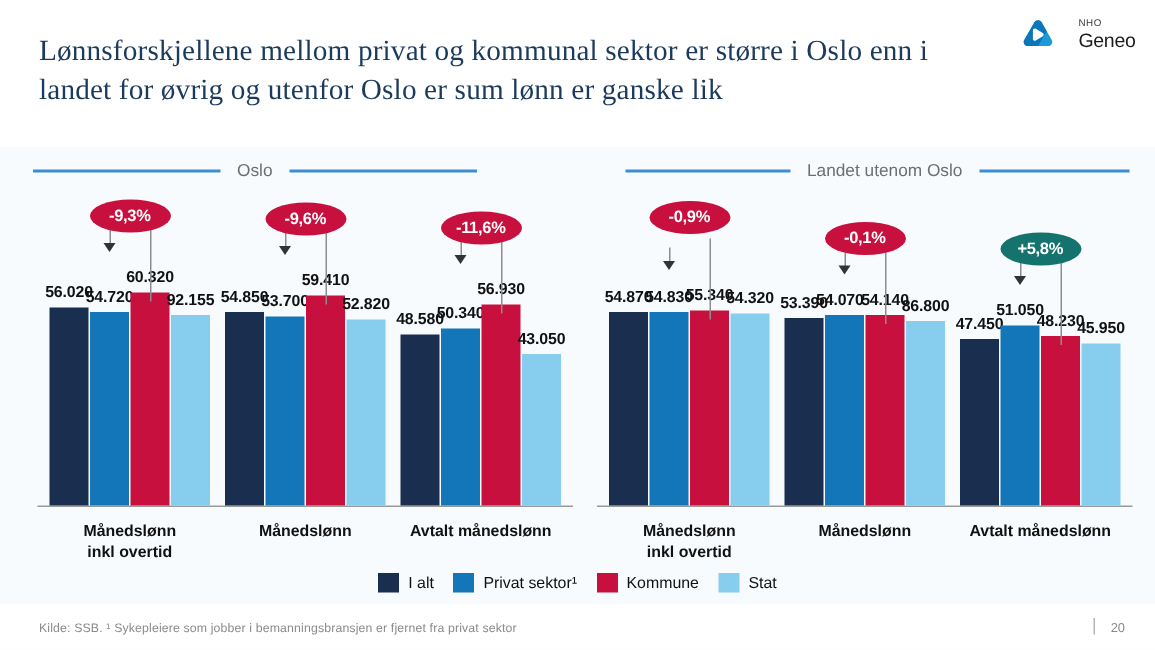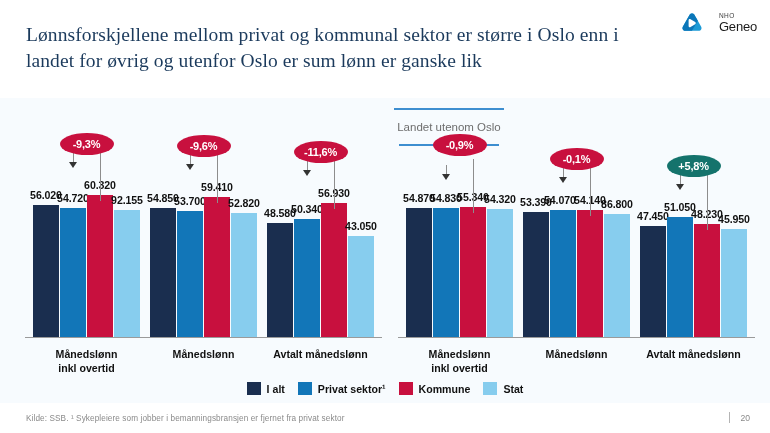--- a/index.html
+++ b/index.html
@@ -101,21 +101,21 @@
   }
 
   
   .legend {
     position: absolute;
     left: 0; width: 770px; top: 382px;
     display: flex; justify-content: center; align-items: center; gap: 13px;
   }
   .legend-item { display: flex; align-items: center; gap: 6px; }
   .legend-swatch { width: 14px; height: 13px; display: block; }
-  .legend-text { font-size: 10.6px; font-weight: bold; color: #111111; white-space: nowrap; }
+  .legend-text { font-size: 10.6px; font-weight: normal; color: #111111; white-space: nowrap; }
 
   
   .footer-note {
     position: absolute;
     left: 26px; top: 414px;
     font-size: 8.2px;
     color: #8a8a8a;
     letter-spacing: .1px;
   }
   .page-num {
@@ -138,20 +138,25 @@
     <path d="M11.6 7.2c.9-.55 2.1.1 2.1 1.15v6.3c0 1.05-1.2 1.7-2.1 1.15l-5.1-3.15c-.85-.52-.85-1.78 0-2.3z" fill="#ffffff" transform="rotate(180 11 11.8)"></path>
   </svg>
   <span class="logo-text">
     <span class="logo-nho">NHO</span>
     <span class="logo-geneo">Geneo</span>
   </span>
 </div>
 
 <div class="panel">
   <div class="plot" id="plot">
+      <div class="group-header" style="left: 22px;">
+        <span class="gh-line" style="width: 125px; background: rgb(61, 142, 208);"></span>
+        <span class="gh-label">Oslo</span>
+        <span class="gh-line" style="width: 125px; background: rgb(61, 142, 208);"></span>
+      </div>
       <div class="baseline" style="left: 25px; top: 239px; width: 357px;"></div>
       <div class="bar" style="left: 33px; width: 26px; height: 132px; top: 107px; bottom: auto; background: rgb(26, 46, 79);"></div>
       <div class="vlabel" style="left: 27px; top: 91px; width: 38px; text-align: center;">56.020</div>
       <div class="bar" style="left: 60px; width: 26px; height: 129px; top: 110px; bottom: auto; background: rgb(18, 118, 184);"></div>
       <div class="vlabel" style="left: 54px; top: 94px; width: 38px; text-align: center;">54.720</div>
       <div class="bar" style="left: 87px; width: 26px; height: 142px; top: 97px; bottom: auto; background: rgb(200, 16, 62);"></div>
       <div class="vlabel" style="left: 81px; top: 81px; width: 38px; text-align: center;">60.320</div>
       <div class="bar" style="left: 114px; width: 26px; height: 127px; top: 112px; bottom: auto; background: rgb(135, 205, 238);"></div>
       <div class="vlabel" style="left: 108px; top: 96px; width: 38px; text-align: center;">92.155</div>
       <div class="cat-label" style="left: 19px; top: 249px; width: 135px;">Månedslønn<br>inkl overtid</div>
@@ -178,21 +183,21 @@
       <div class="vlabel" style="left: 288px; top: 105px; width: 38px; text-align: center;">50.340</div>
       <div class="bar" style="left: 321px; width: 26px; height: 134px; top: 105px; bottom: auto; background: rgb(200, 16, 62);"></div>
       <div class="vlabel" style="left: 315px; top: 89px; width: 38px; text-align: center;">56.930</div>
       <div class="bar" style="left: 348px; width: 26px; height: 101px; top: 138px; bottom: auto; background: rgb(135, 205, 238);"></div>
       <div class="vlabel" style="left: 342px; top: 122px; width: 38px; text-align: center;">43.050</div>
       <div class="cat-label" style="left: 253px; top: 249px; width: 135px;">Avtalt månedslønn</div>
       <div class="leader" style="left: 334px; top: 57px; height: 54px;"></div>
       <div class="leader" style="left: 307px; top: 63px; height: 10px;"></div>
       <div class="arrow" style="left: 303px; top: 72px;"></div>
       <div class="badge neg" style="left: 293.5px; top: 43px;">-11,6%</div>
-      <div class="group-header" style="left: 394px; flex-direction: column;">
+      <div class="group-header" style="left: 417px;">
         <span class="gh-line" style="width: 110px; background: rgb(61, 142, 208);"></span>
         <span class="gh-label">Landet utenom Oslo</span>
         <span class="gh-line" style="width: 100px; background: rgb(61, 142, 208);"></span>
       </div>
       <div class="baseline" style="left: 398px; top: 239px; width: 357px;"></div>
       <div class="bar" style="left: 406px; width: 26px; height: 129px; top: 110px; bottom: auto; background: rgb(26, 46, 79);"></div>
       <div class="vlabel" style="left: 400px; top: 94px; width: 38px; text-align: center;">54.870</div>
       <div class="bar" style="left: 433px; width: 26px; height: 129px; top: 110px; bottom: auto; background: rgb(18, 118, 184);"></div>
       <div class="vlabel" style="left: 427px; top: 94px; width: 38px; text-align: center;">54.830</div>
       <div class="bar" style="left: 460px; width: 26px; height: 130px; top: 109px; bottom: auto; background: rgb(200, 16, 62);"></div>

